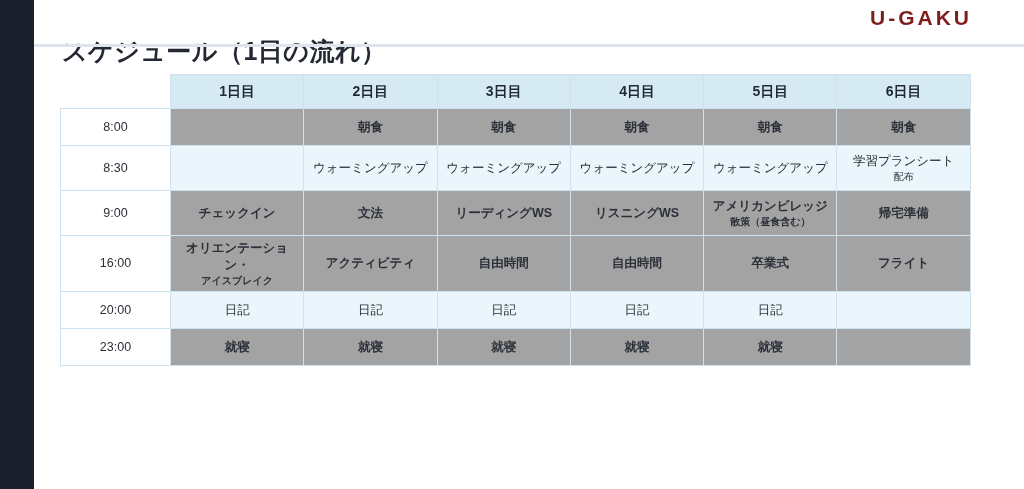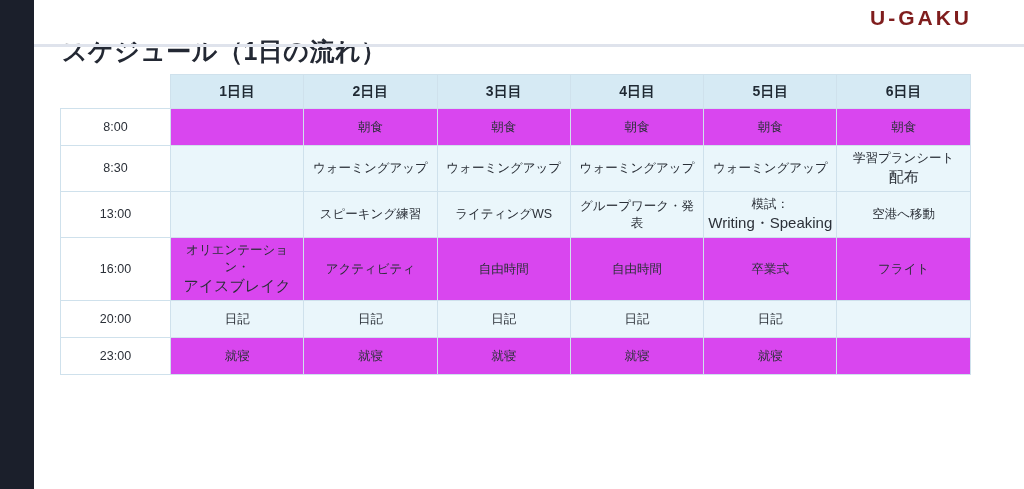--- a/index.html
+++ b/index.html
@@ -98,32 +98,32 @@
     text-align: right;
     padding-right: 14px;
     font-size: 13px;
     color: #3a4049;
     white-space: nowrap;
     margin-top: 40px;
   }
 
   
   tr.shade td.cell { background: #eaf6fb; }
-  tr.plain td.cell { background: #d946ef; }
+  tr.plain td.cell { background: #a3a3a3; font-weight: bold; }
 
   td.cell { height: 37px; }
   tr.tall td.cell { height: 45px; }
 
   
   td.cell.highlight {
     background: #fbf6d9;
   }
 
   .cell-text { display: block; }
-  .cell-sub { display: block; font-size: 15px; }
+  .cell-sub { display: block; font-size: 10px; }
 </style>
 </head>
 <body>
 
 <div class="left-rail"></div>
 
 <div class="header">
   <div class="header-title">スケジュール（1日の流れ）</div>
   <div class="brand">U-GAKU</div>
 </div>
@@ -188,40 +188,40 @@
             <span class="cell-text">ウォーミングアップ</span>
           </td>
           <td class="cell">
             <span class="cell-text">ウォーミングアップ</span>
           </td>
           <td class="cell">
             <span class="cell-text">学習プランシート</span>
             <span class="cell-sub">配布</span>
           </td>
         </tr>
-        <tr class="shade tall">
-          <td class="time-cell">13:00</td>
-          <td class="cell">
-            <span class="cell-text"></span>
-          </td>
-          <td class="cell">
-            <span class="cell-text">スピーキング練習</span>
-          </td>
-          <td class="cell">
-            <span class="cell-text">ライティングWS</span>
-          </td>
-          <td class="cell">
-            <span class="cell-text">グループワーク・発表</span>
-          </td>
-          <td class="cell highlight">
-            <span class="cell-text">模試：</span>
-            <span class="cell-sub">Writing・Speaking</span>
-          </td>
-          <td class="cell">
-            <span class="cell-text">空港へ移動</span>
+        <tr class="plain tall">
+          <td class="time-cell">9:00</td>
+          <td class="cell">
+            <span class="cell-text">チェックイン</span>
+          </td>
+          <td class="cell">
+            <span class="cell-text">文法</span>
+          </td>
+          <td class="cell">
+            <span class="cell-text">リーディングWS</span>
+          </td>
+          <td class="cell">
+            <span class="cell-text">リスニングWS</span>
+          </td>
+          <td class="cell">
+            <span class="cell-text">アメリカンビレッジ</span>
+            <span class="cell-sub">散策（昼食含む）</span>
+          </td>
+          <td class="cell">
+            <span class="cell-text">帰宅準備</span>
           </td>
         </tr>
         <tr class="plain tall">
           <td class="time-cell">16:00</td>
           <td class="cell">
             <span class="cell-text">オリエンテーション・</span>
             <span class="cell-sub">アイスブレイク</span>
           </td>
           <td class="cell">
             <span class="cell-text">アクティビティ</span>

